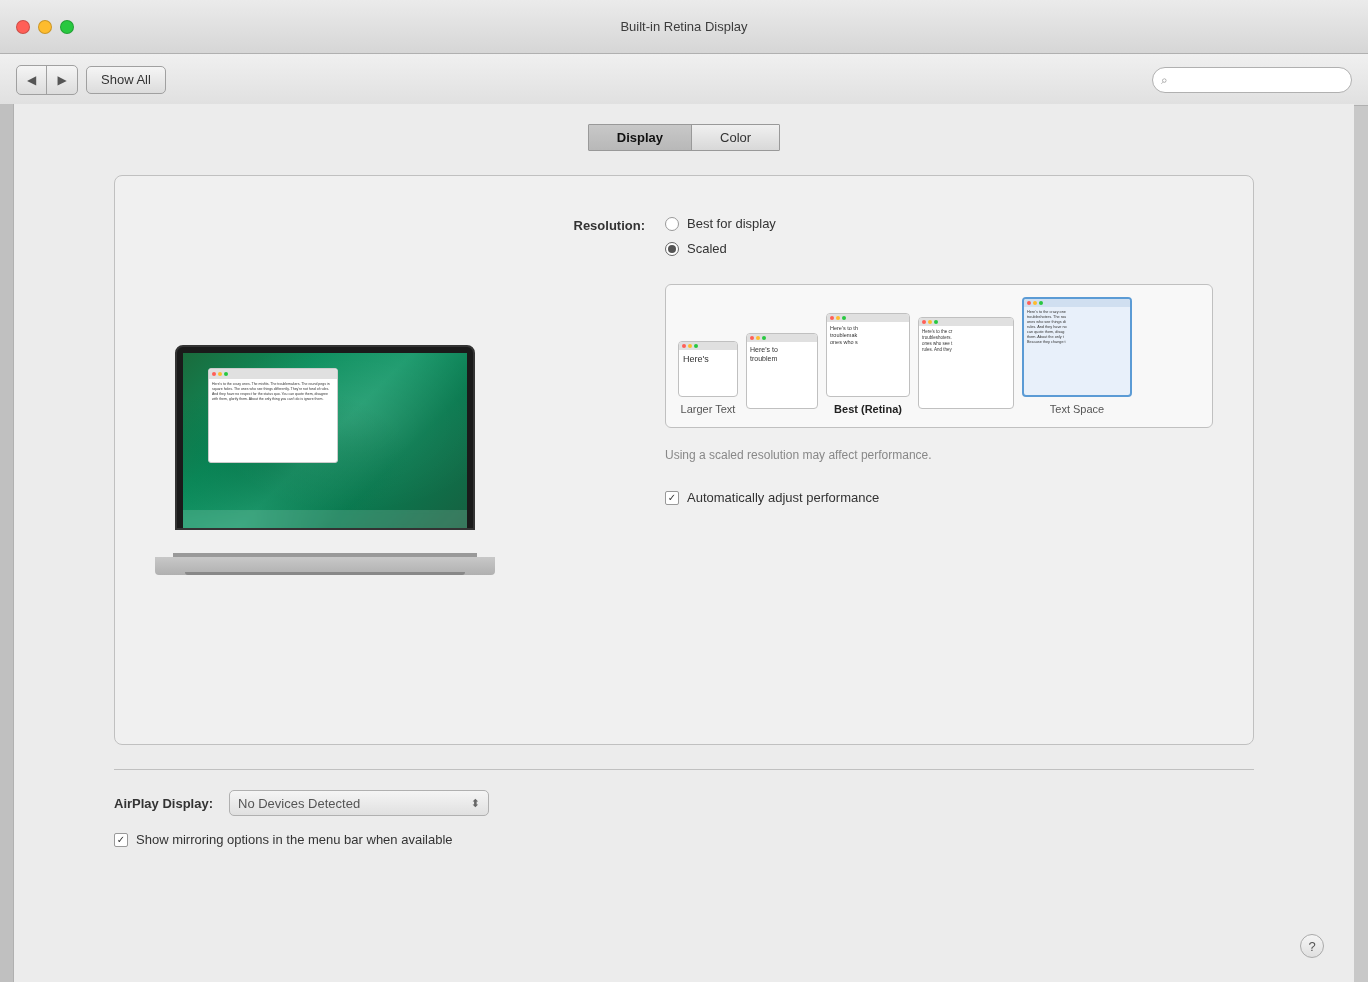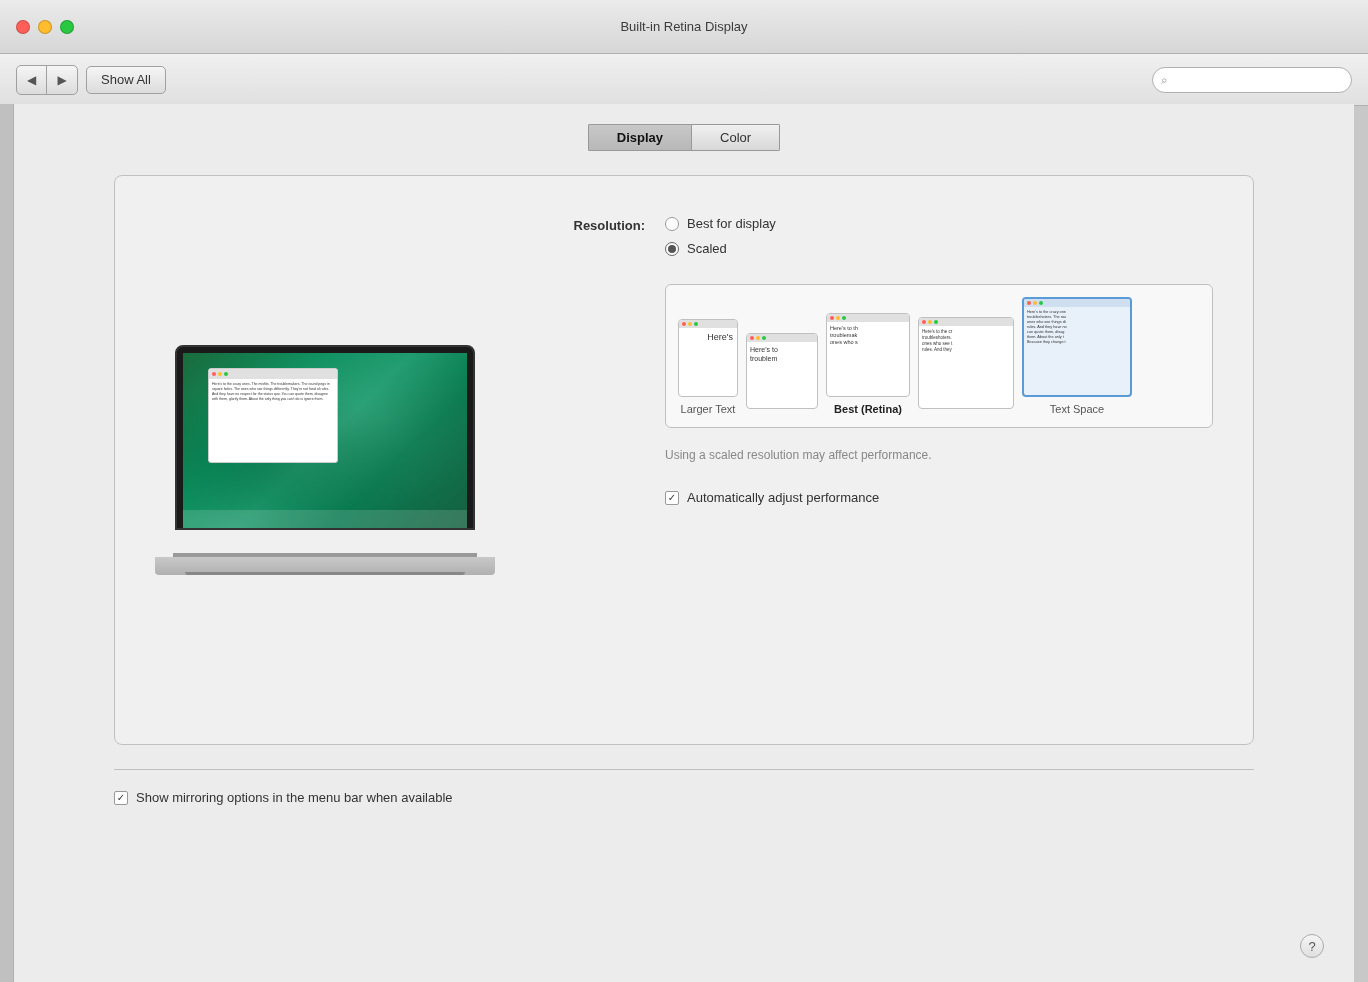--- a/index.html
+++ b/index.html
@@ -601,21 +601,21 @@
           <label class="radio-option">
             <div class="radio-input selected"></div>
             <span>Scaled</span>
           </label>
         </div>
       </div>
 
       <div class="scaled-options">
 
         <div class="scale-option">
-          <div class="scale-thumb" style="width:60px; height:78px;text-align:right;">
+          <div class="scale-thumb" style="width:60px; height:56px;">
             <div class="scale-thumb-bar">
               <div class="scale-dot sd-r"></div>
               <div class="scale-dot sd-y"></div>
               <div class="scale-dot sd-g"></div>
             </div>
             <div class="scale-thumb-body" style="font-size:9px; padding:4px;">Here's</div>
           </div>
           <span class="scale-label">Larger Text</span>
         </div>
 
@@ -674,20 +674,27 @@
       <div class="auto-brightness">
         <div class="checkbox checked">✓</div>
         <span>Automatically adjust performance</span>
       </div>
 
     </div>
   </div>
 
   <div class="bottom-area">
     <div class="divider"></div>
+    <div class="airplay-row">
+      <span style="font-size:13px; font-weight:600; color:#333;">AirPlay Display:</span>
+      <div class="dropdown">
+        <span class="dropdown-text">No Devices Detected</span>
+        <span class="dropdown-arrow">⬍</span>
+      </div>
+    </div>
     <div class="mirroring-row">
       <div class="checkbox checked">✓</div>
       <span style="font-size:13px; color:#333;">Show mirroring options in the menu bar when available</span>
     </div>
   </div>
 
   <div class="help-btn">?</div>
 
 </div>
 

